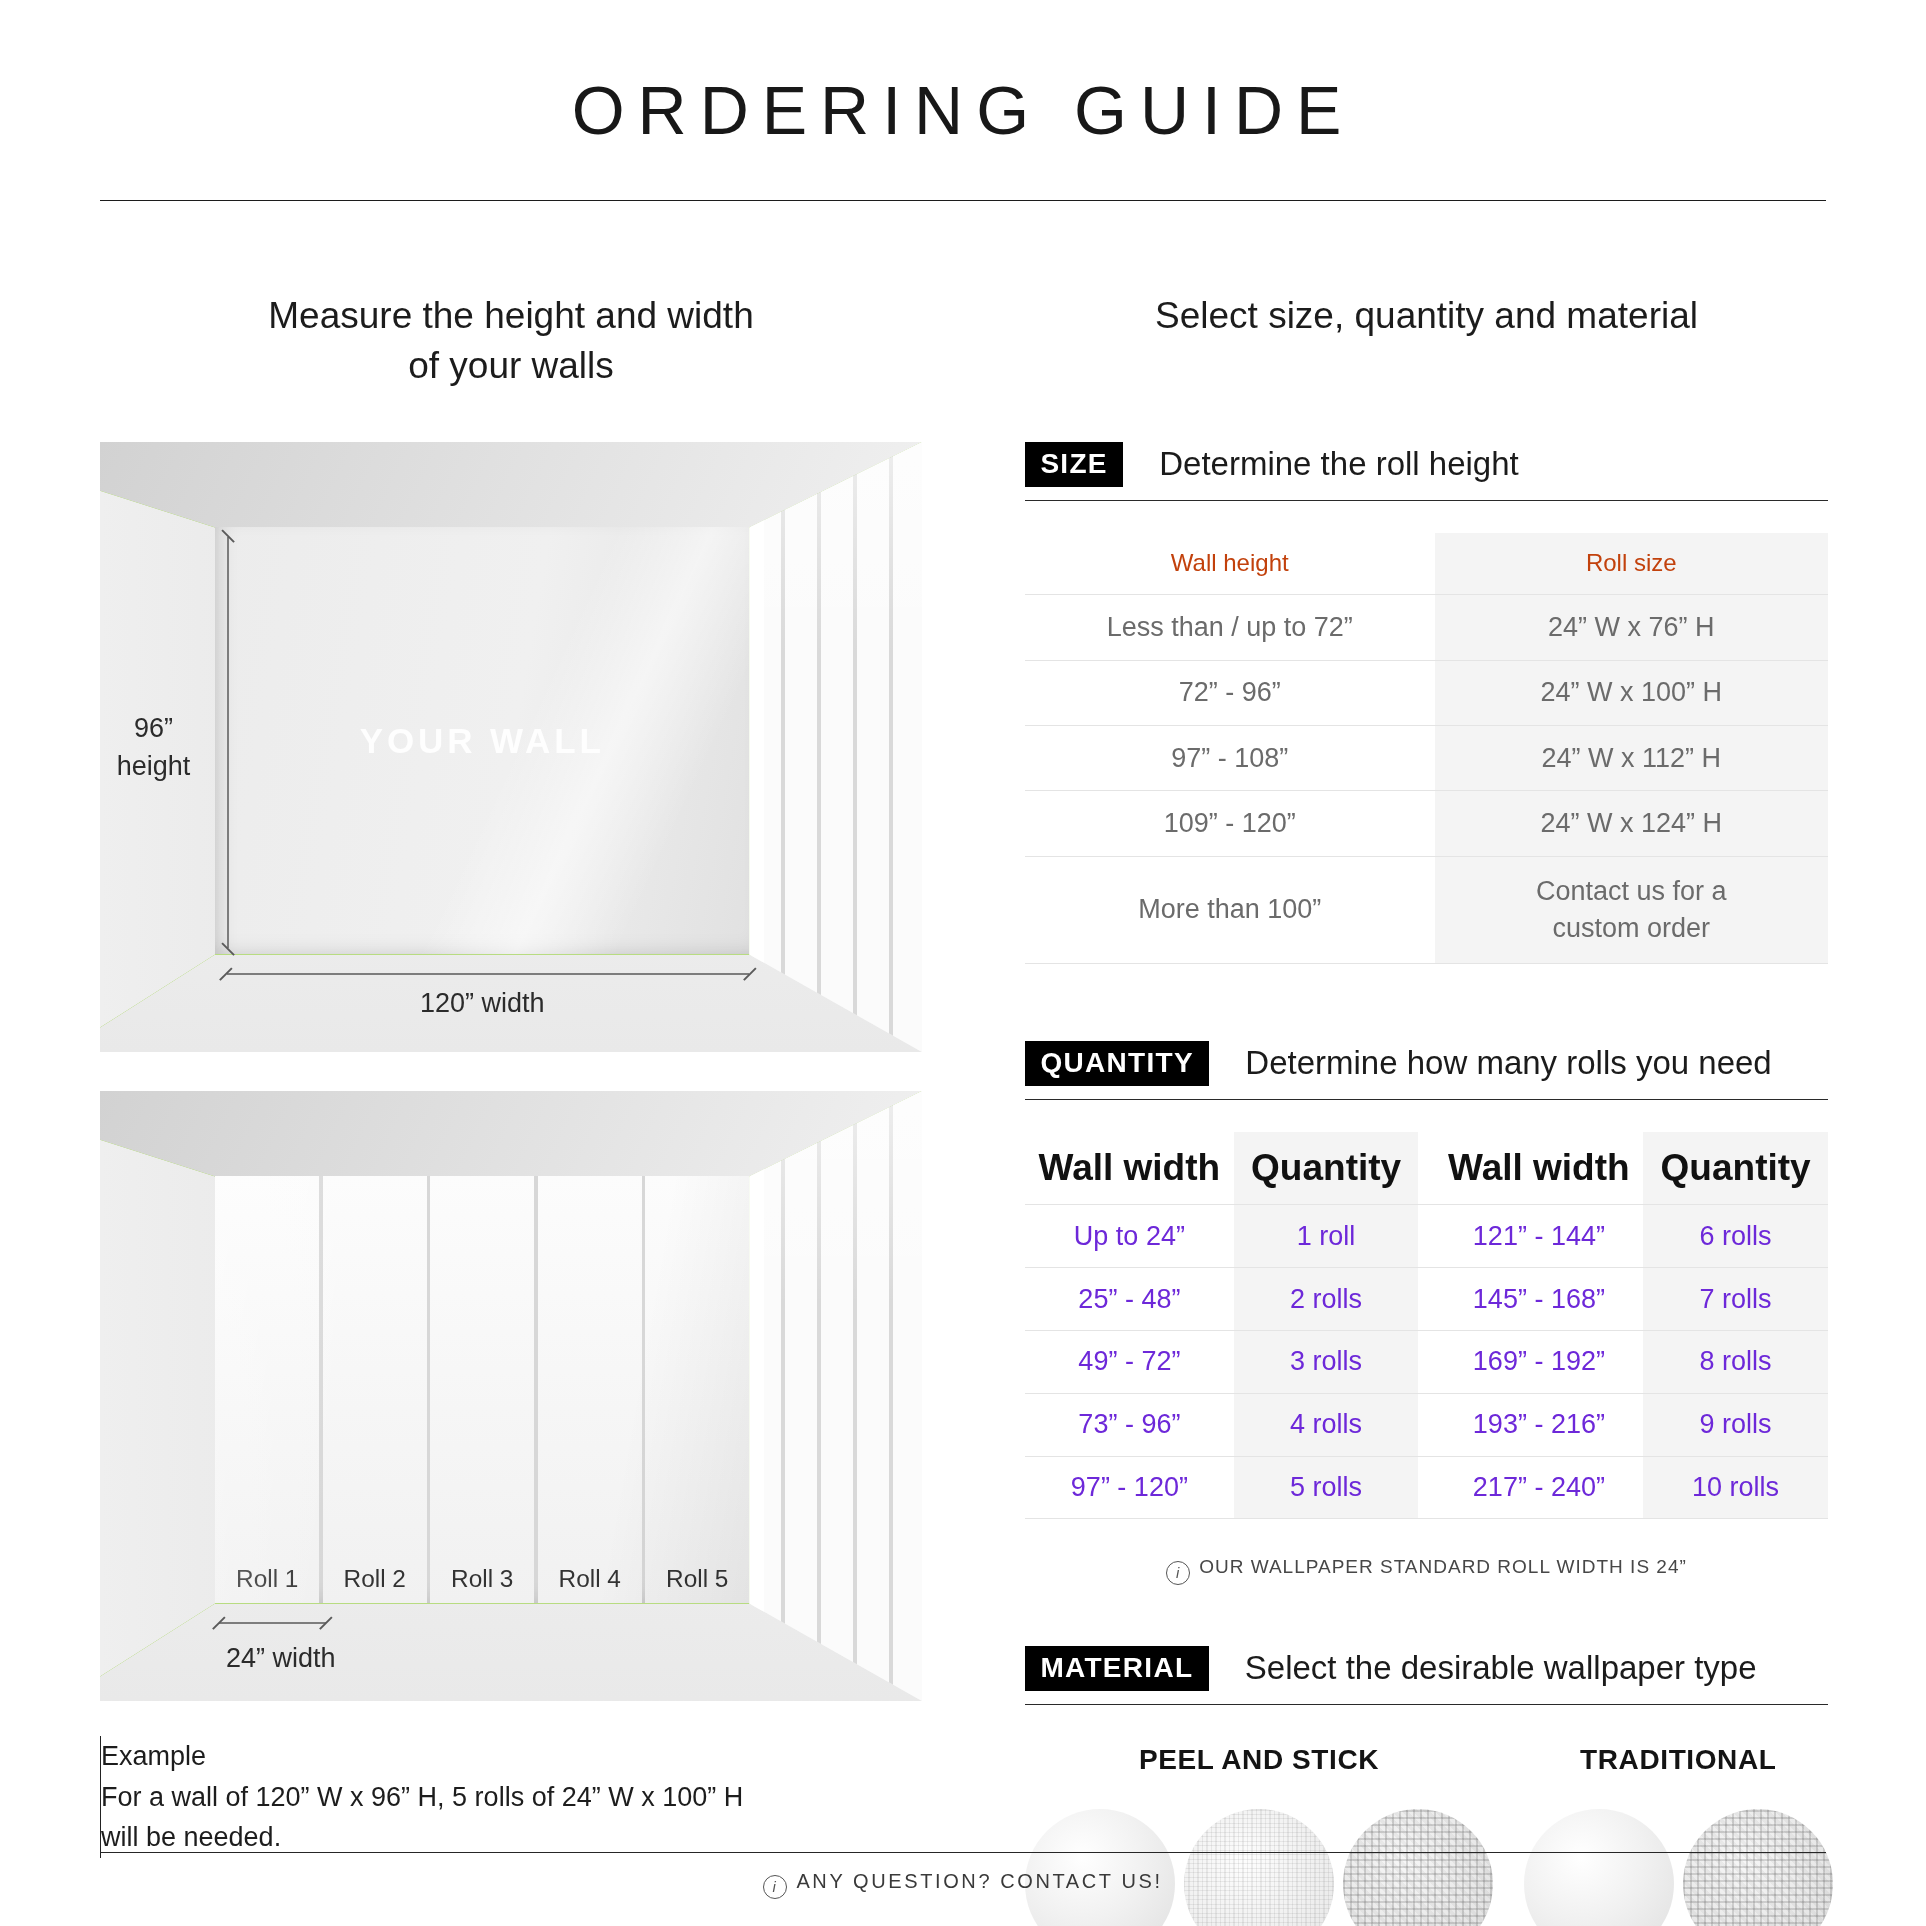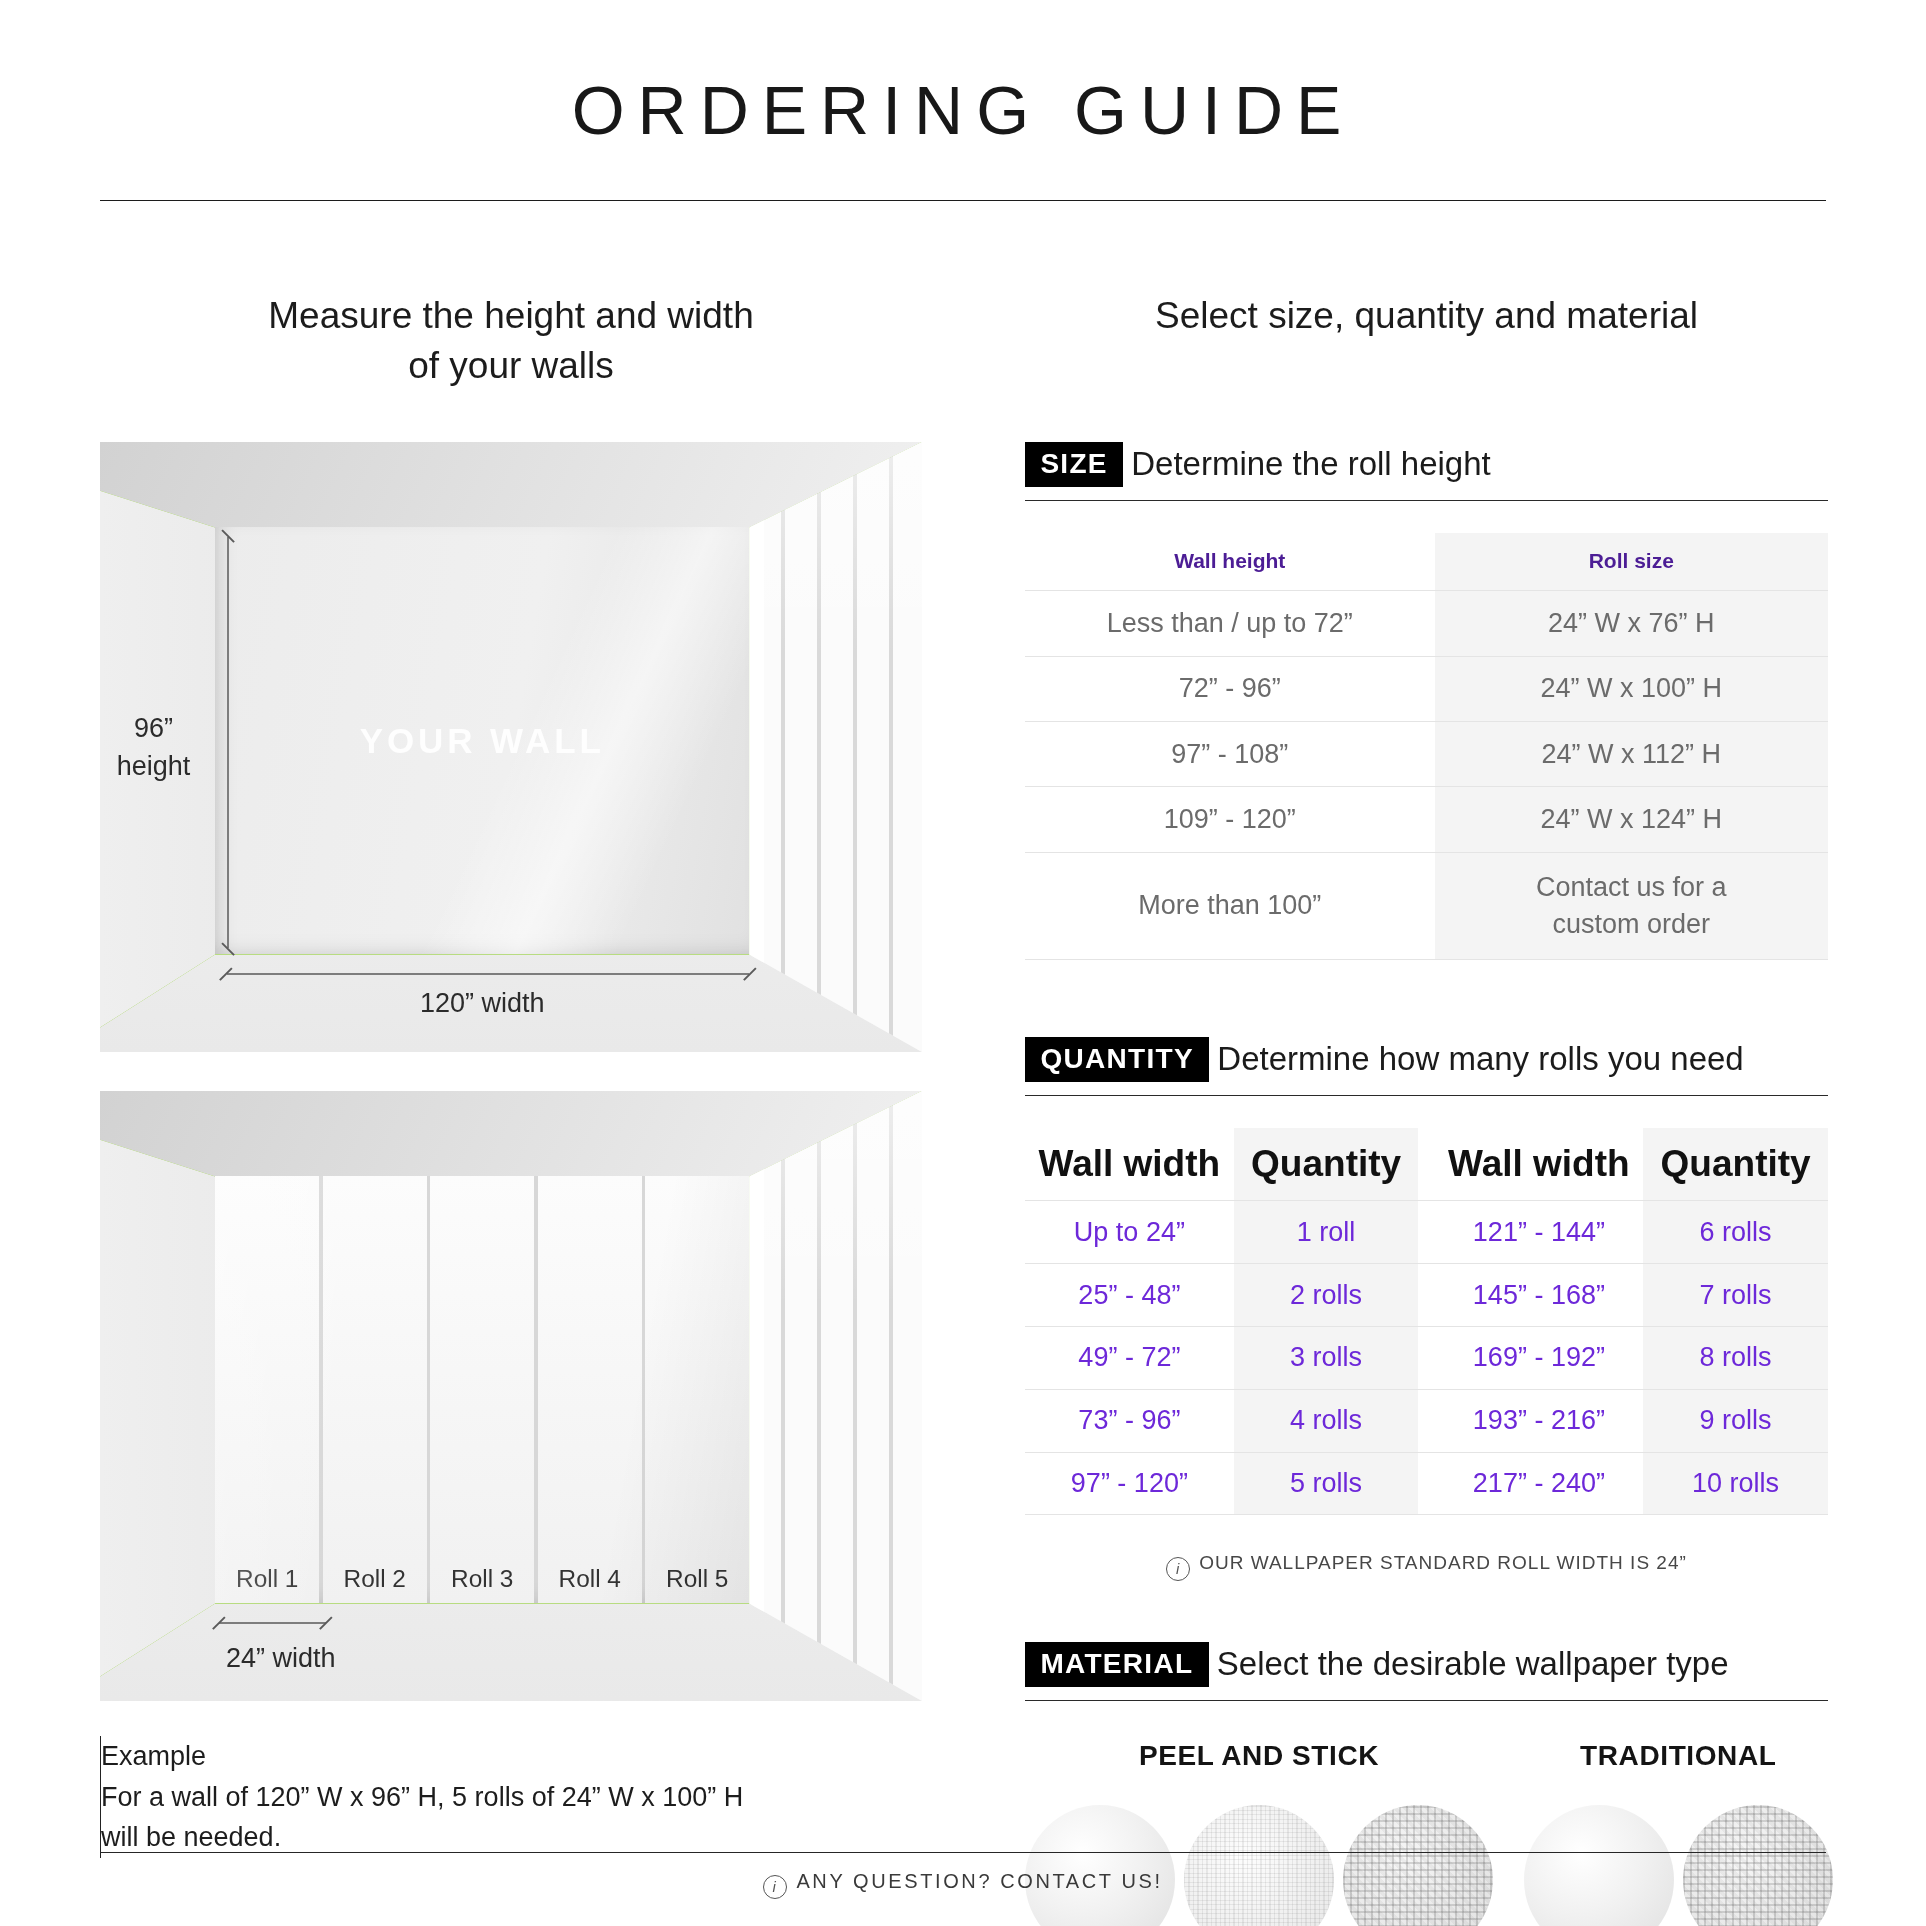--- a/index.html
+++ b/index.html
@@ -80,34 +80,34 @@
   .width-label { position:absolute; left:14%; width:65%; top:89.5%; text-align:center;
     font-size:27px; color:#2b2b2b; z-index:3; }
   .width-label.roll { left:11%; width:22%; top:90.5%; }
 
   
   .example { margin-top:35px; border-left:1.9px solid #222222; 
     font-size:27px; line-height:1.5; color:#1d1d1d; }
 
   
   .sec { margin-top:0; }
-  .sec-head { display:flex; align-items:center; gap:8px;
+  .sec-head { display:flex; align-items:center; gap:36px;
     border-bottom:1.3px solid #2a2a2a; padding-bottom:13px; }
   .badge { background:#000000; color:#ffffff; font-size:28px; font-weight:bold;
     letter-spacing:1.3px; padding:6.4px 15.4px; }
   .sec-sub { font-size:33px; color:#1b1b1b; }
 
   
   .size-table { margin-top:32px; }
   .size-row { display:flex; border-bottom:1.3px solid #e4e4e4; align-items:stretch; }
   .size-row .c1, .size-row .c2 { display:flex; align-items:center; justify-content:center;
     text-align:center; padding:16.7px 0; font-size:27px; color:#6b6b6b; }
   .size-row .c1 { flex:0 0 51%; }
   .size-row .c2 { flex:0 0 49%; background:#f4f4f4; }
-  .size-header .c1, .size-header .c2 { font-size:21px; font-weight:bold; color:#4c1d95; }
+  .size-header .c1, .size-header .c2 { font-size:24px; font-weight:normal; color:#c2410c; }
   .pre { white-space:pre-line; font-size:23px; line-height:1.35; }
 
   
   .q-table { margin-top:32px; }
   .q-row { display:flex; border-bottom:1.3px solid #e4e4e4; align-items:stretch; }
   .qc { display:flex; align-items:center; justify-content:center; text-align:center;
     padding:15.4px 0; font-size:27px; color:#6d28d9; }
   .qc.w { flex:0 0 26%; }
   .qc.q { flex:0 0 23%; background:#f4f4f4; }
   .qgap { flex:0 0 2%; }

